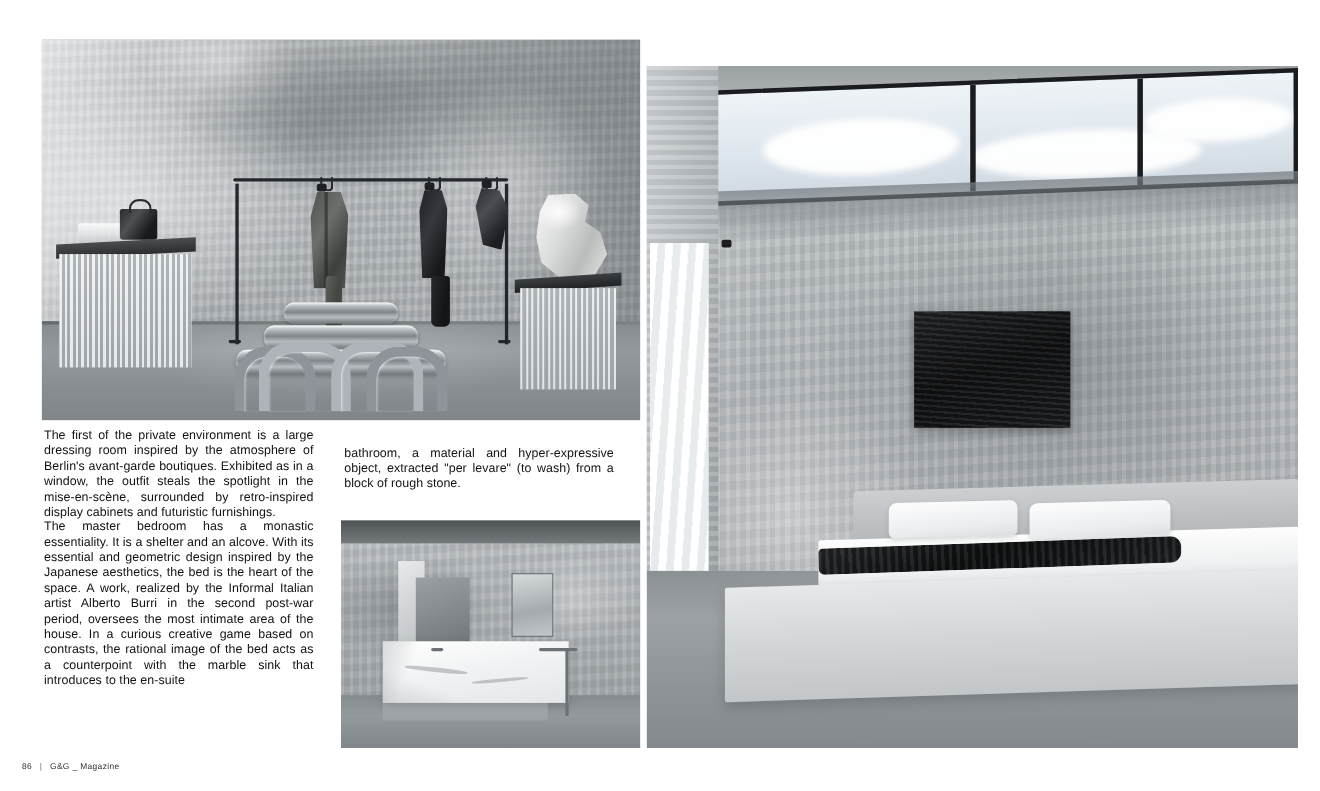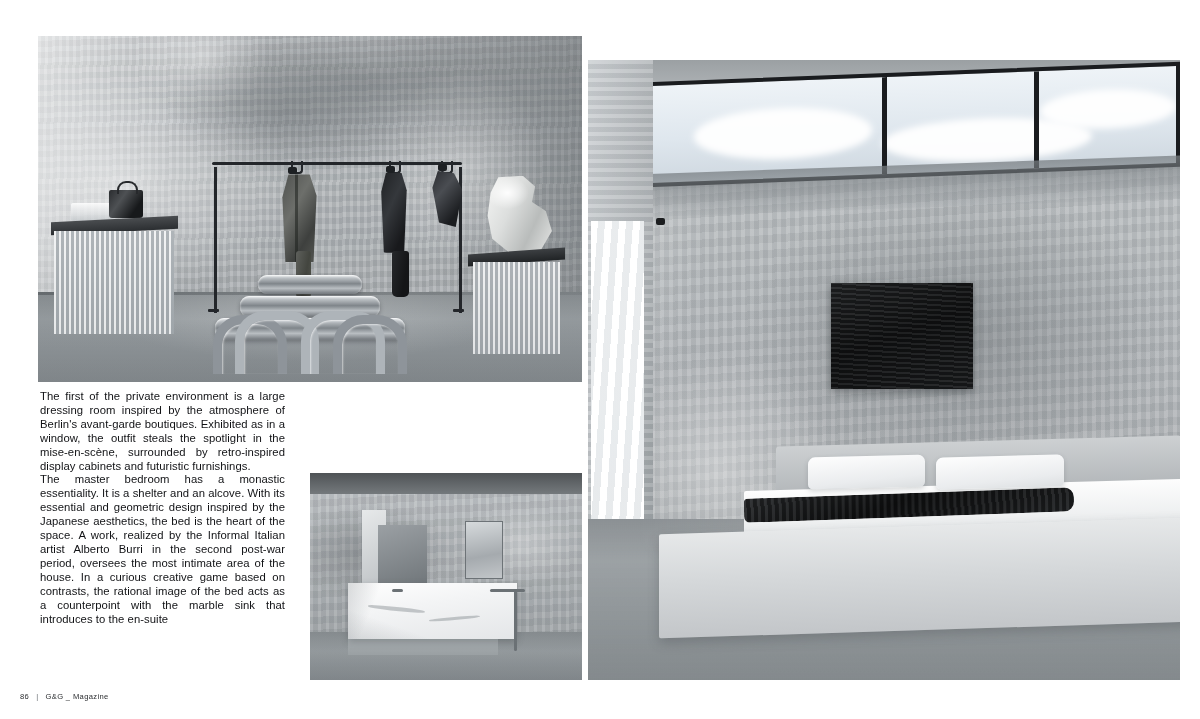--- a/index.html
+++ b/index.html
@@ -612,20 +612,23 @@
     <div class="bt-faucet" id="faucet-wall"></div>
     <div class="bt-faucet" id="faucet-arm"></div>
     <div class="bt-faucet" id="faucet-tall"></div>
   </div>
 
   <div class="col" id="text-col-1">
     <p>The first of the private environment is a large dressing room inspired by the atmosphere of Berlin's avant-garde boutiques. Exhibited as in a window, the outfit steals the spotlight in the mise-en-scène, surrounded by retro-inspired display cabinets and futuristic furnishings.</p>
     <p>The master bedroom has a monastic essentiality. It is a shelter and an alcove. With its essential and geometric design inspired by the Japanese aesthetics, the bed is the heart of the space. A work, realized by the Informal Italian artist Alberto Burri in the second post-war period, oversees the most intimate area of the house. In a curious creative game based on contrasts, the rational image of the bed acts as a counterpoint with the marble sink that introduces to the en-suite</p>
   </div>
 
+  <div class="col" id="text-col-2">
+    <p>bathroom, a material and hyper-expressive object, extracted "per levare" (to wash) from a block of rough stone.</p>
+  </div>
 
   <div id="footer">
     <span>86</span>
     <span class="sep">|</span>
     <span>G&amp;G _ Magazine</span>
   </div>
 
 </div>
 
 </body></html>

